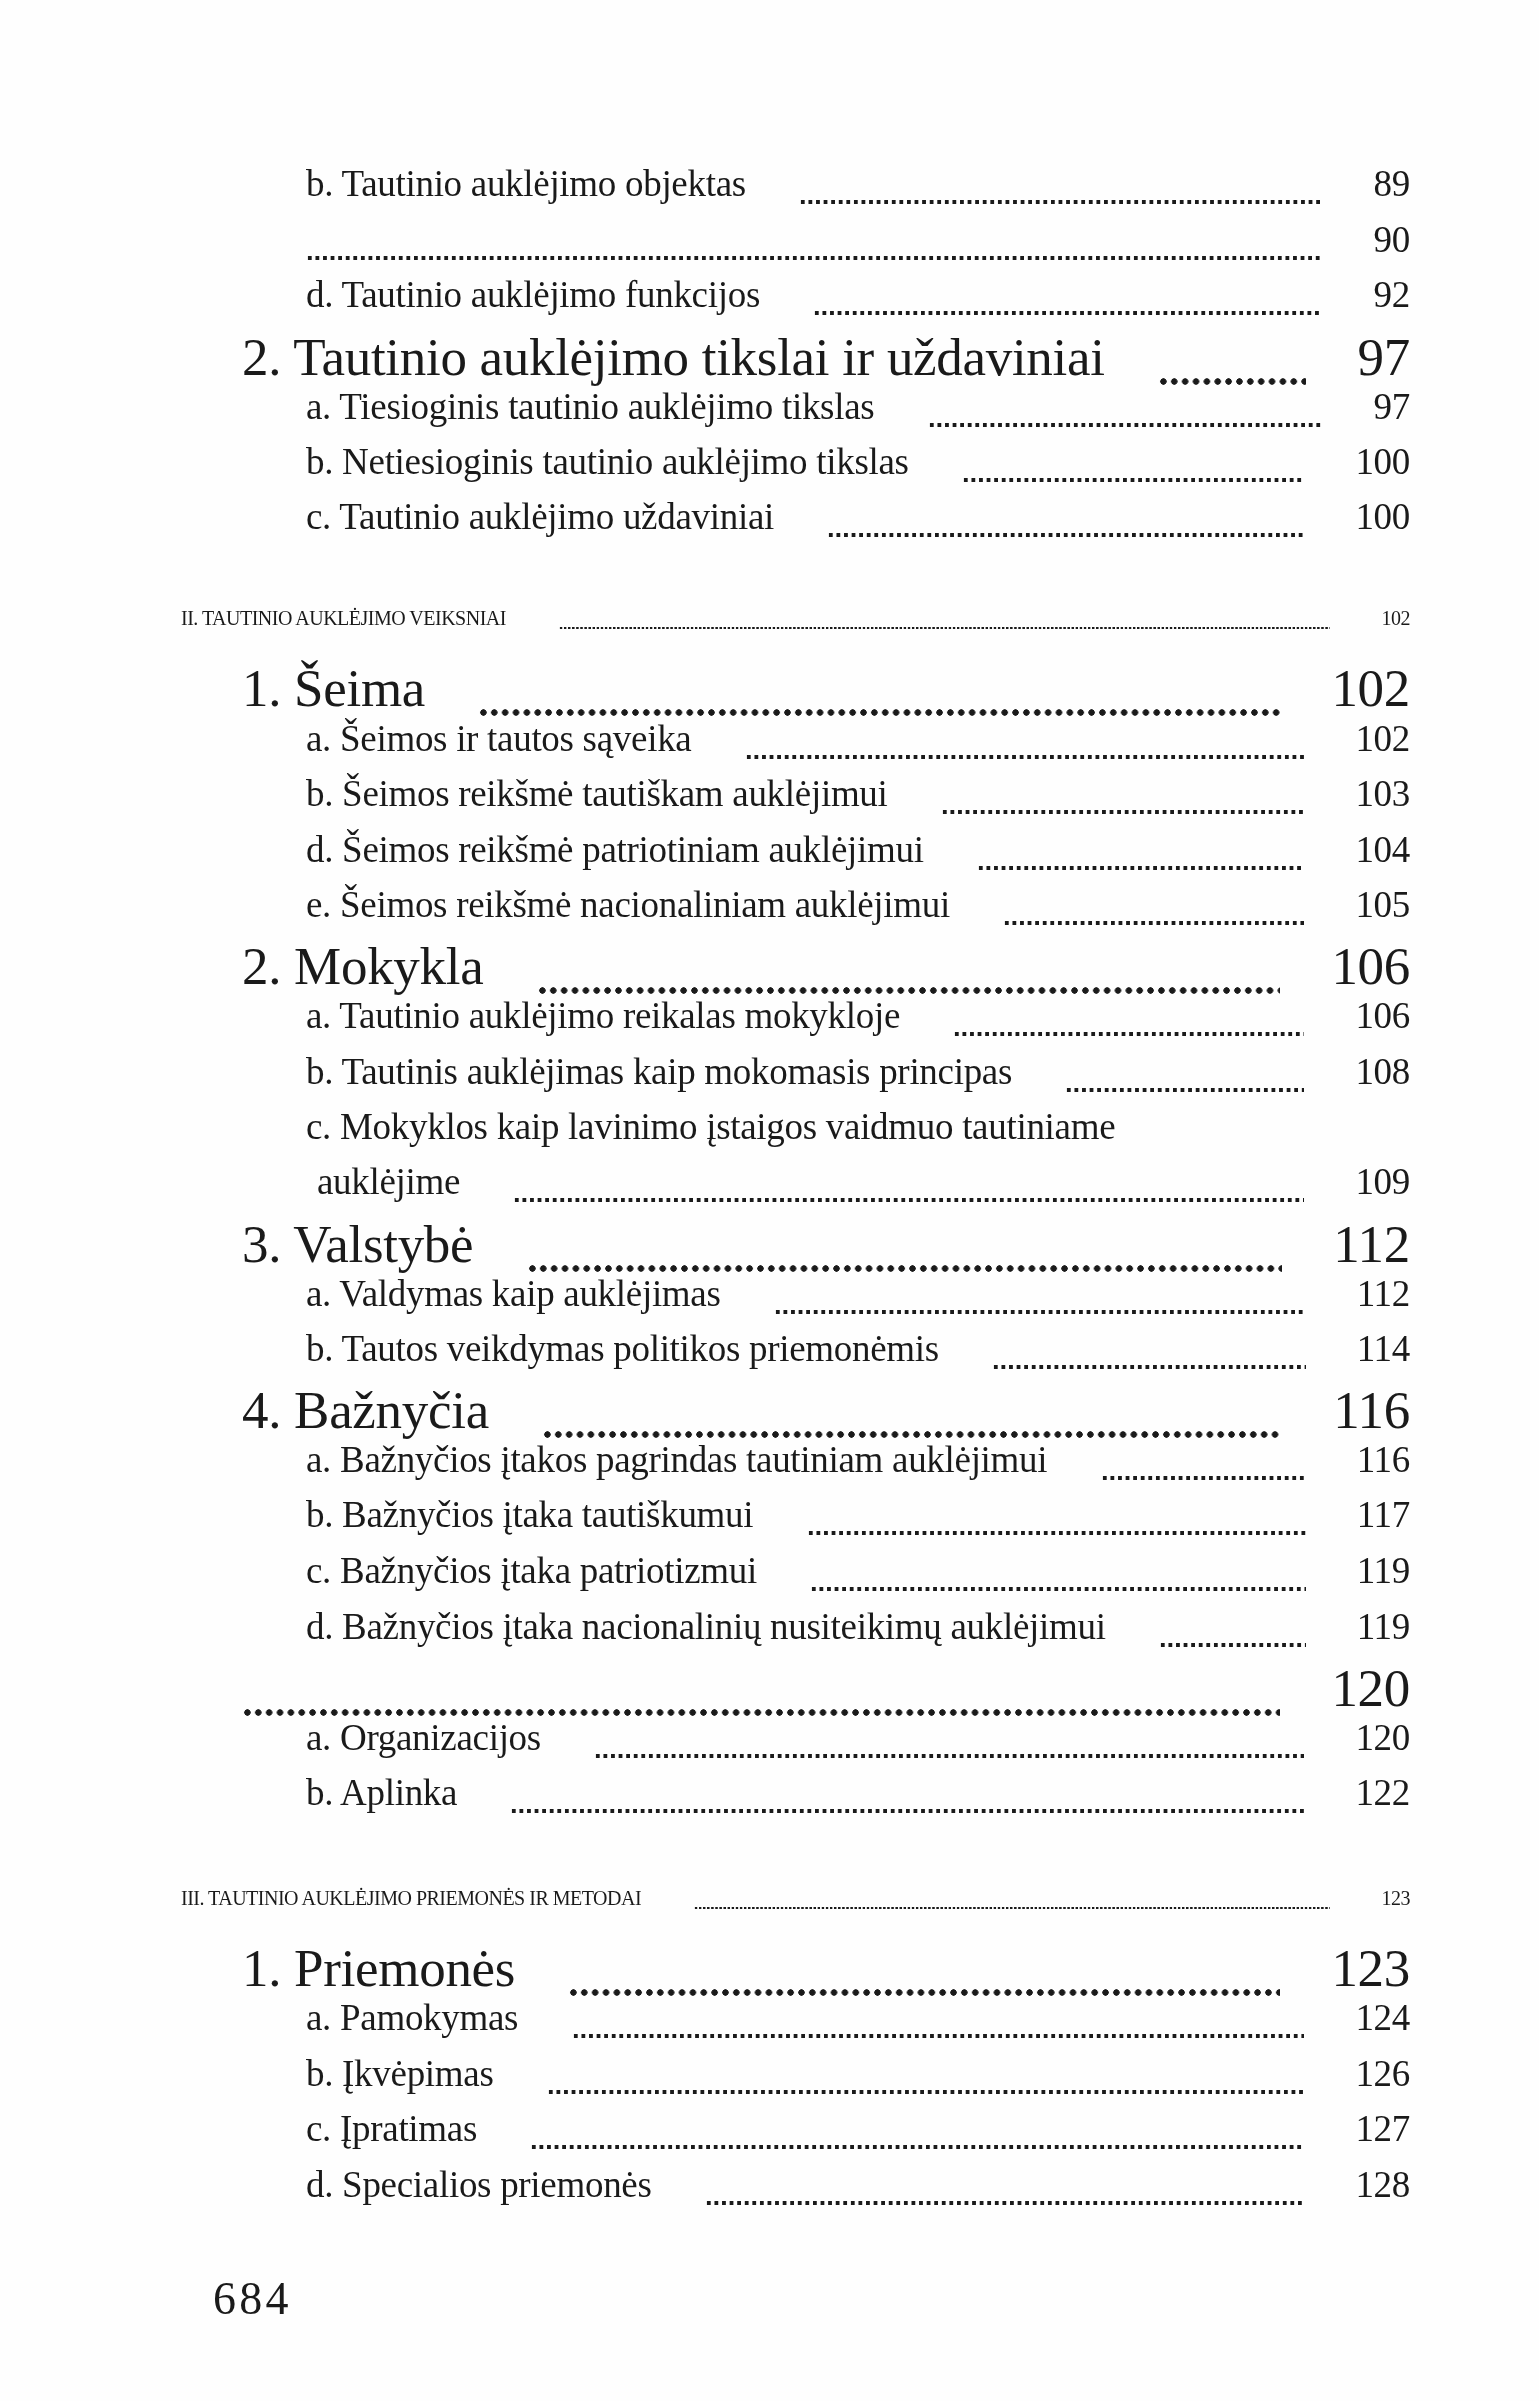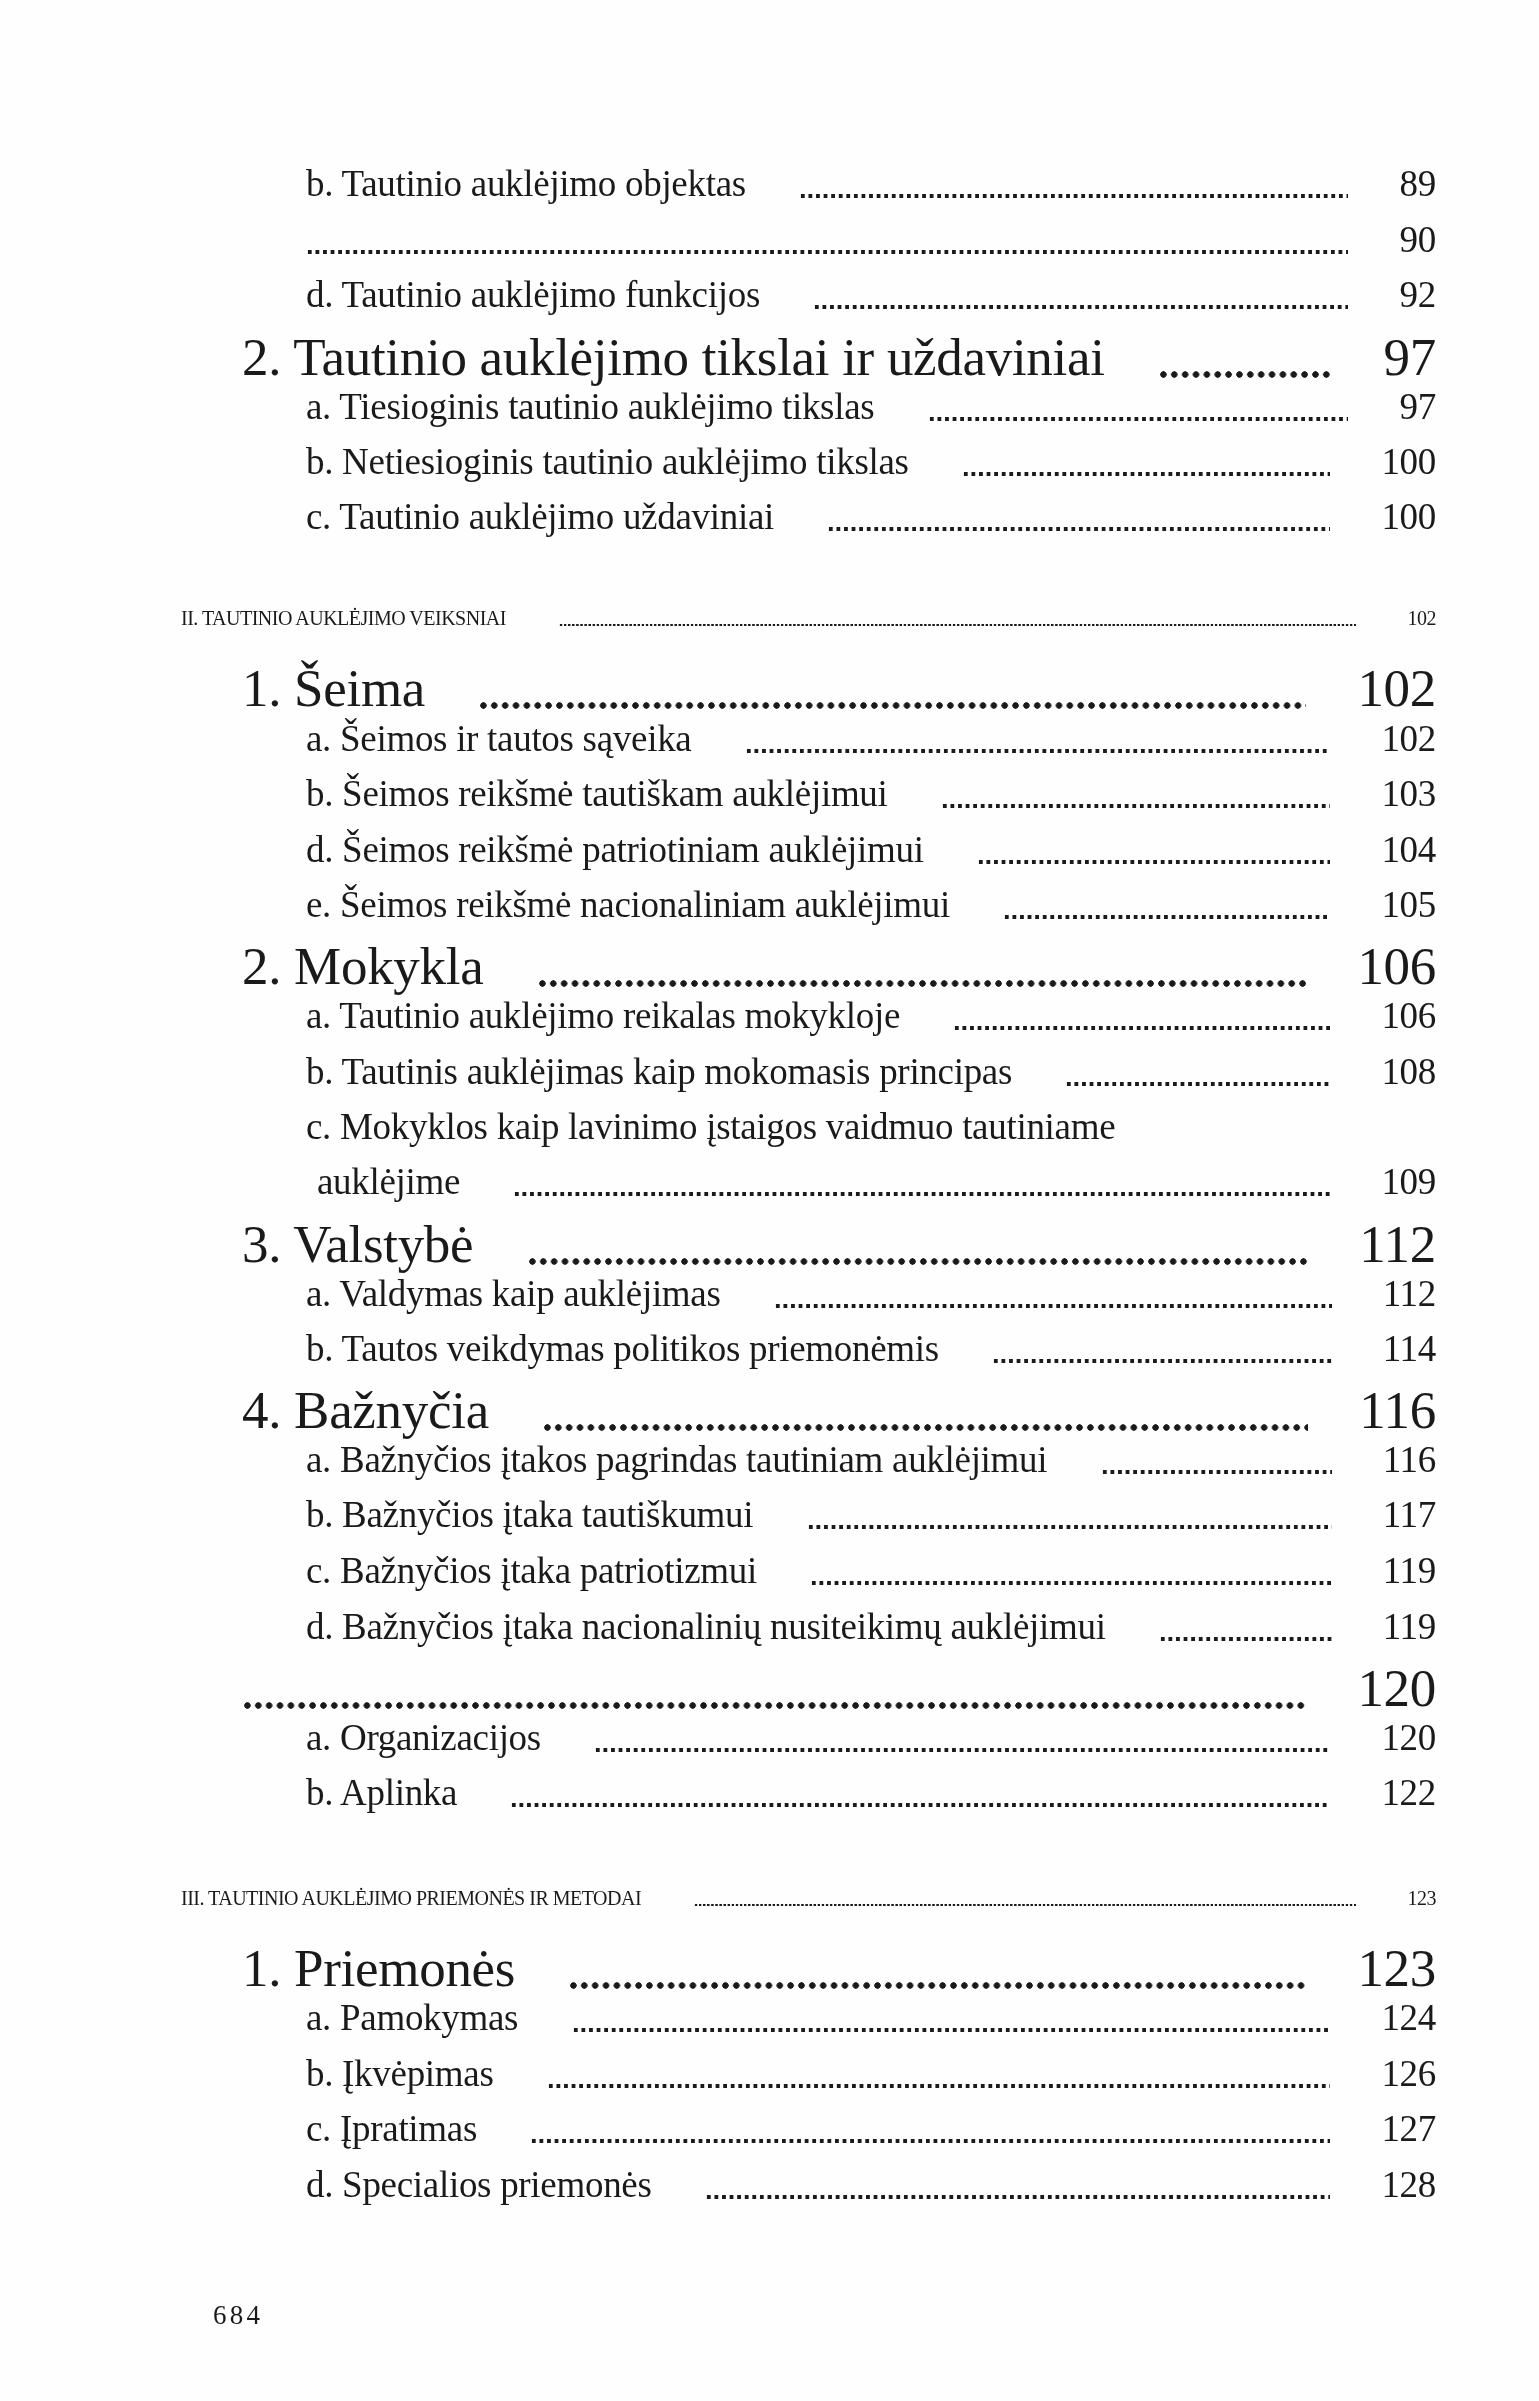--- a/index.html
+++ b/index.html
@@ -1,31 +1,31 @@
 <!DOCTYPE html>
 <html style="font-size:8.4px"><head>
 <meta charset="utf-8">
 <style>
   html, body { margin: 0; padding: 0; background: #ffffff; }
   body { width: 1540px; height: 2401px; position: relative; overflow: hidden;
          font-family: "Liberation Serif", "DejaVu Serif", serif; color: #1a1a1a; }
   .page { position: absolute; left: 0; top: 0; width: 1540px; height: 2401px; background: #fefefe; }
   .toc { position: absolute; left: 0; top: 0; width: 1540px; }
-  .row { position: absolute; display: flex; align-items: flex-start; right: 104px; white-space: nowrap; gap: 48px; }
+  .row { position: absolute; display: flex; align-items: flex-end; right: 130px; white-space: nowrap; gap: 48px; }
   .row .label { flex: 0 0 auto; padding-right: 5.3px; }
   .row .leader { flex: 1 1 auto; overflow: hidden; height: 1em; position: relative; top: 0.02em;
                  background-image: radial-gradient(circle, #1a1a1a 0.055em, transparent 0.065em);
                  background-size: 0.205em 0.205em; background-repeat: repeat-x; background-position: 0 0.78em; }
   .row .page-num { flex: 0 0 auto; padding-left: 3.2px; }
   .lvl2 { font-size: 37px; left: 306px; letter-spacing: -0.3px; }
   .lvl1 { font-size: 53px; left: 242px; letter-spacing: -0.3px; }
   .sect { font-size: 20px; left: 181px; letter-spacing: -0.5px; }
   .wrapline { position: absolute; font-size: 37px; left: 306px; white-space: nowrap; letter-spacing: -0.3px; }
-  .folio { position: absolute; left: 213px; top: 2272px; font-size: 27px; letter-spacing: 3.2px;
-           font-family: "Liberation Serif", "DejaVu Serif", serif; color: #1a1a1a; margin-top: 28px; }
+  .folio { position: absolute; left: 213px; top: 2272px; font-size: 46px; letter-spacing: 3.2px;
+           font-family: "Liberation Serif", "DejaVu Serif", serif; color: #1a1a1a; }
 </style>
 </head>
 <body>
 
 <div class="page">
   <div class="toc">
 
     <div class="row lvl2" style="top:162px">
       <span class="label">b. Tautinio auklėjimo objektas</span>
       <span class="leader"></span>

